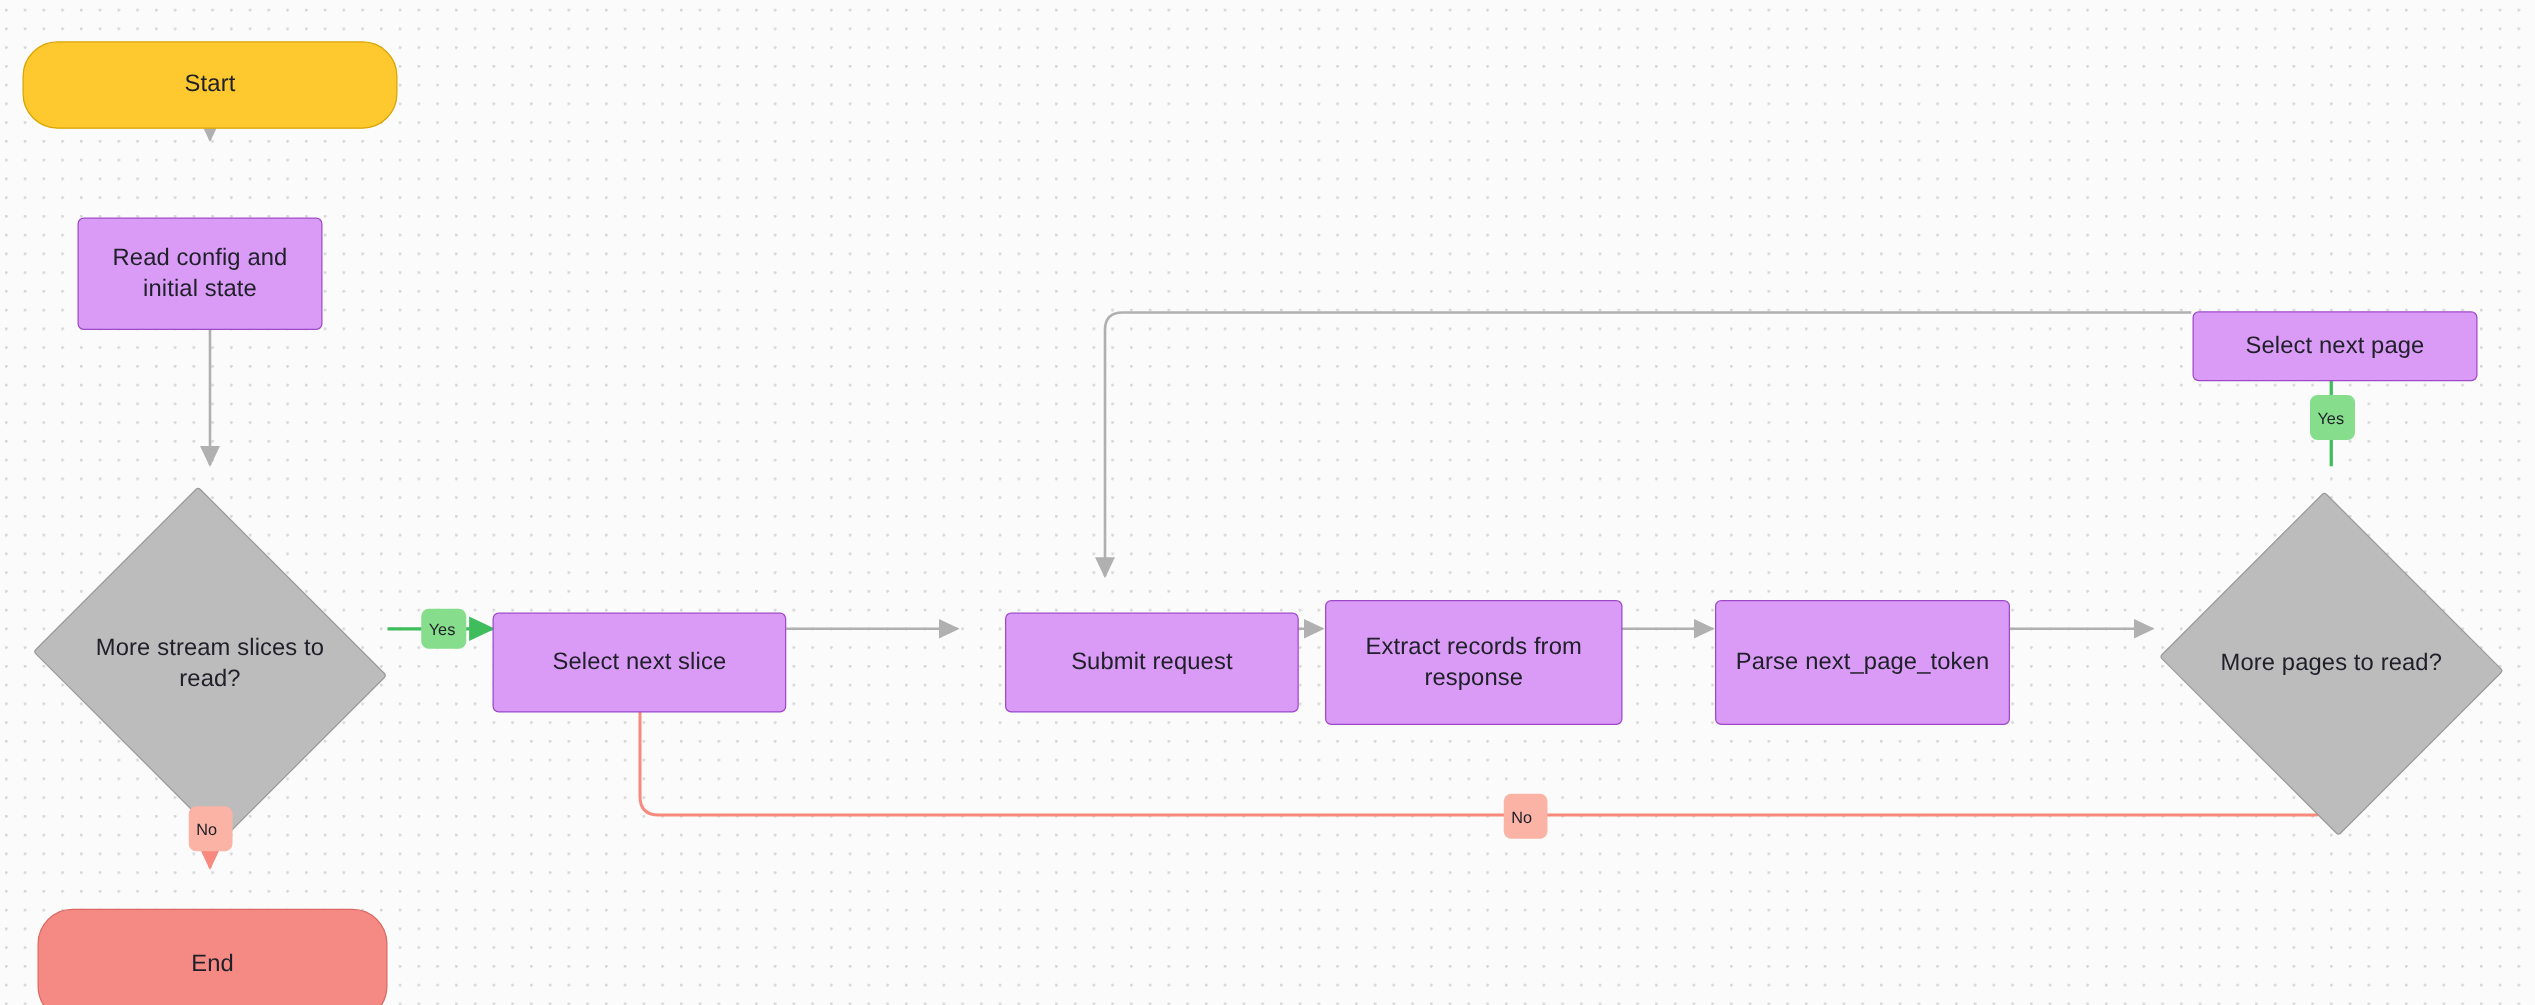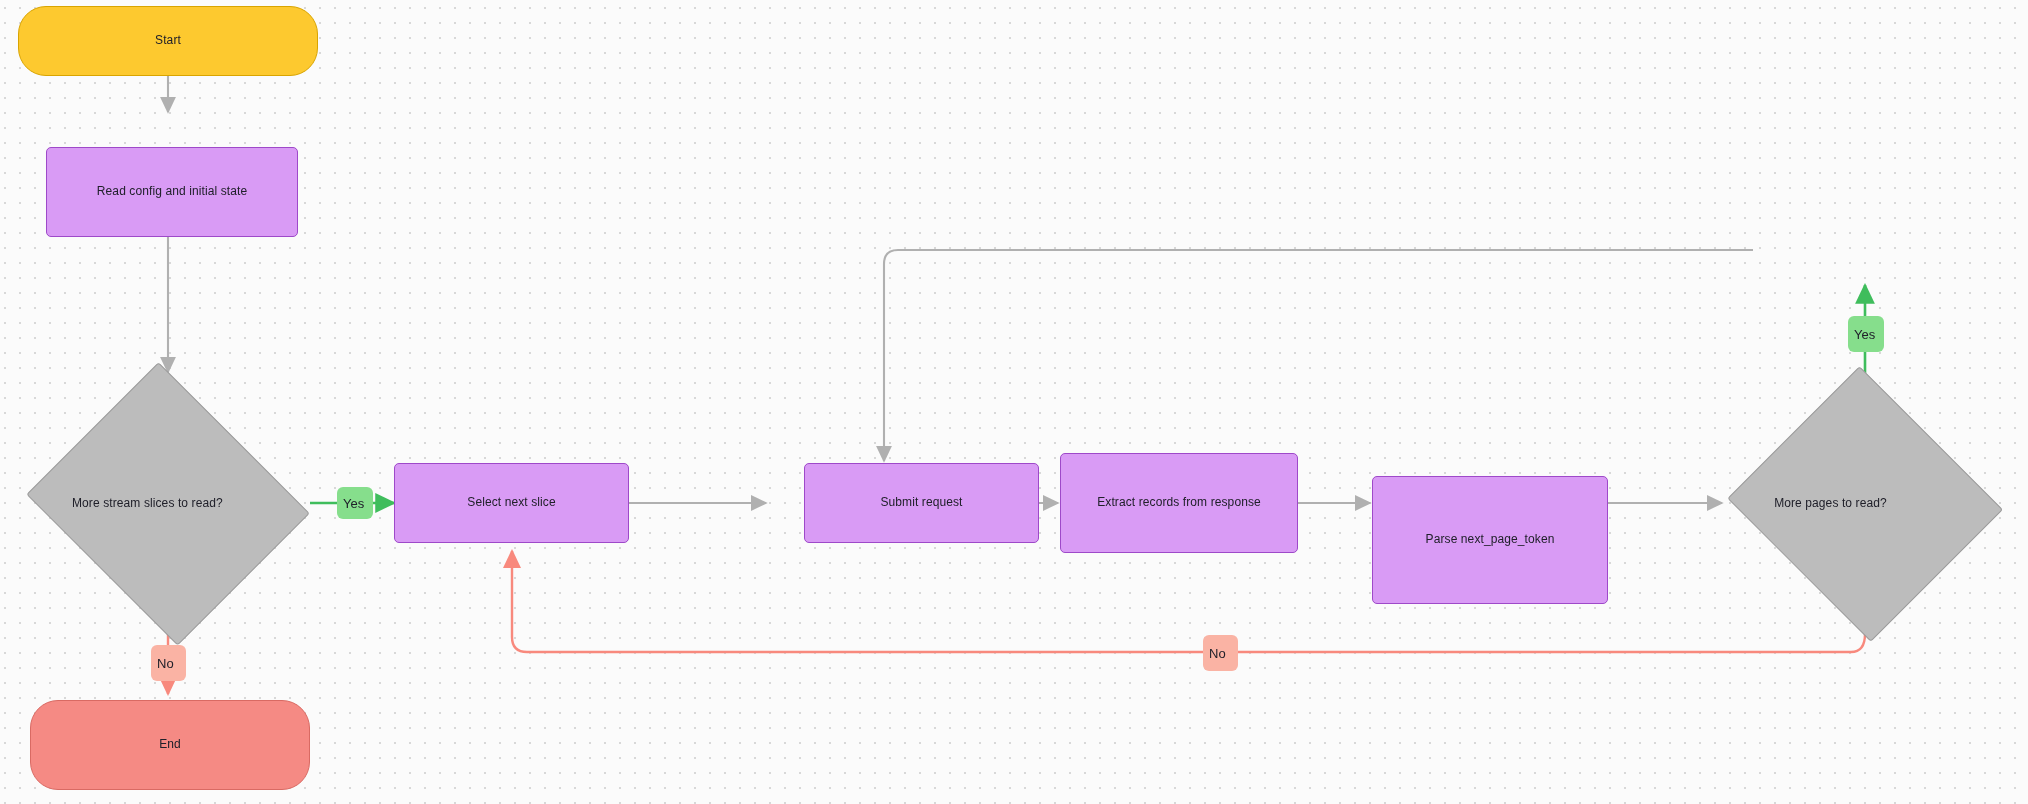--- a/index.html
+++ b/index.html
@@ -32,25 +32,27 @@
     pointer-events: none;
   }
 
   
   .node {
     position: absolute;
     box-sizing: border-box;
     display: flex;
     align-items: center;
     justify-content: center;
+    text-align: center;
     color: #20202a;
-    font-size: 12px;
+    font-size: 19px;
     line-height: 1.32;
     letter-spacing: .1px;
     padding: 4px 10px;
+    margin-top: 27px;
   }
 
   .node.terminator {
     border-radius: 28px;
     border: 1.6px solid;
   }
   .node.process {
     border-radius: 5px;
     border: 1.6px solid;
   }
@@ -148,21 +150,21 @@
       <path d="M1753,250 L898,250 Q884,250 884,264 L884,461" stroke="#b0b0b0" stroke-width="2.1" marker-end="url(#ah-gray)"></path>
 
       <path d="M1865,634 Q1865,652 1851,652 L527,652 Q512,652 512,637 L512,551" stroke="#f8897d" stroke-width="2.4" marker-end="url(#ah-red)"></path>
     </g>
   </svg>
 
   <div class="node terminator start" style="left:18px; top:6px; width:300px; height:70px;">
     <span>Start</span>
   </div>
 
-  <div class="node process" style="left:46px; top:147px; width:252px; height:90px;">
+  <div class="node process" style="left:62px; top:147px; width:196px; height:90px;">
     <span>Read config and initial state</span>
   </div>
 
   <div class="node decision" style="left:18px; top:373px; width:300px; height:262px;">
     <span class="dia-shape"></span>
     <span class="dia-label">More stream slices to read?</span>
   </div>
 
   <div class="node terminator end" style="left:30px; top:700px; width:280px; height:90px;">
     <span>End</span>
@@ -173,29 +175,32 @@
   </div>
 
   <div class="node process" style="left:804px; top:463px; width:235px; height:80px;">
     <span>Submit request</span>
   </div>
 
   <div class="node process" style="left:1060px; top:453px; width:238px; height:100px;">
     <span>Extract records from response</span>
   </div>
 
-  <div class="node process" style="left:1372px; top:476px; width:236px; height:128px;">
+  <div class="node process" style="left:1372px; top:453px; width:236px; height:100px;">
     <span>Parse next_page_token</span>
   </div>
 
   <div class="node decision" style="left:1723px; top:373px; width:284px; height:262px;">
     <span class="dia-shape"></span>
     <span class="dia-label">More pages to read?</span>
   </div>
 
+  <div class="node process" style="left:1754px; top:222px; width:228px; height:56px;">
+    <span>Select next page</span>
+  </div>
 
   <div class="edge-label yes" style="left:337px; top:487px; width:36px; height:32px;">
     <span>Yes</span>
   </div>
 
   <div class="edge-label no" style="left:151px; top:645px; width:35px; height:36px;">
     <span>No</span>
   </div>
 
   <div class="edge-label yes" style="left:1848px; top:316px; width:36px; height:36px;">

